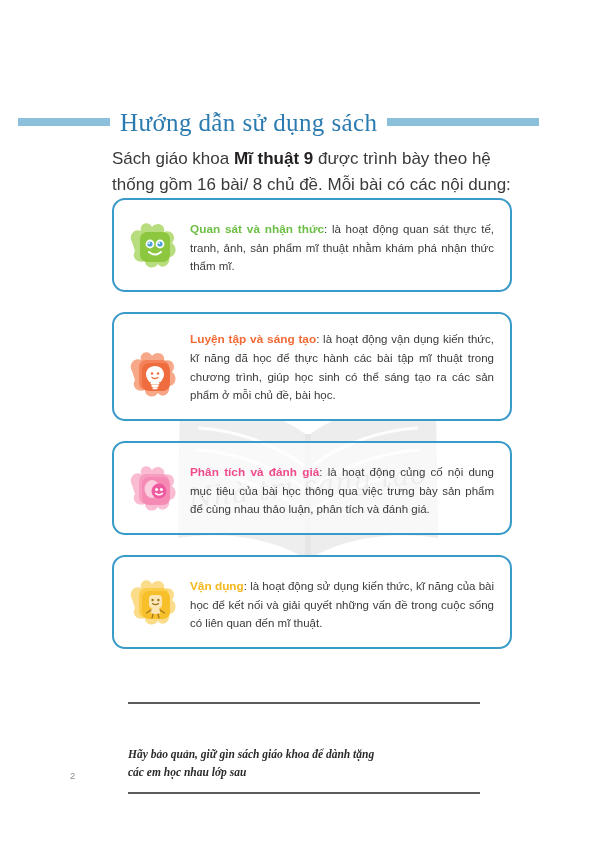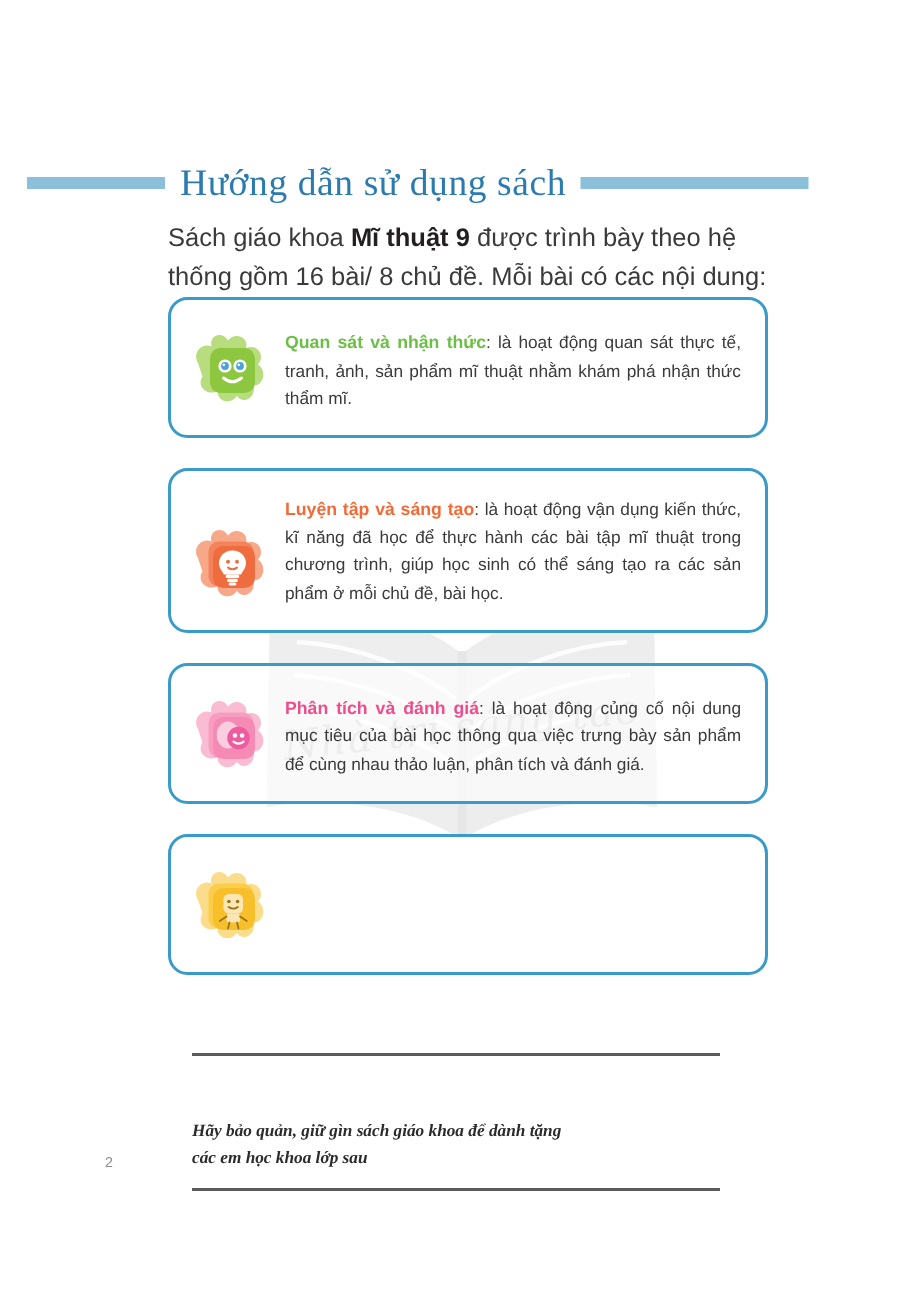--- a/index.html
+++ b/index.html
@@ -276,28 +276,31 @@
           <path d="M26.4 28.6 Q29.5 30.8 32.6 28.6" stroke="#9b7320" stroke-width="1.2" fill="none" stroke-linecap="round"></path>
           <rect x="25" y="33" width="9" height="6" rx="2" fill="#fbe6b4"></rect>
           <g stroke="#9b7320" stroke-width="1.2" stroke-linecap="round">
             <path d="M25 35 L20.5 38"></path>
             <path d="M34 35 L38.5 38"></path>
             <path d="M27 39 L26 43"></path>
             <path d="M32 39 L33 43"></path>
           </g>
         </svg>
       </div>
+      <div class="box-text">
+        <span class="box-head" style="color:#f5b81c">Vận dụng</span><span>: </span><span>là hoạt động sử dụng kiến thức, kĩ năng của bài học để kết nối và giải quyết những vấn đề trong cuộc sống có liên quan đến mĩ thuật.</span>
+      </div>
     </div>
 
   </div>
 
   <div class="footer">
     <hr>
     <div class="footer-text">
       <div>Hãy bảo quản, giữ gìn sách giáo khoa để dành tặng</div>
-      <div>các em học khoa lớp sau</div>
+      <div>các em học nhau lớp sau</div>
     </div>
     <hr>
   </div>
 
   <div class="page-number">2</div>
 
 </div>
 
 </body></html>

